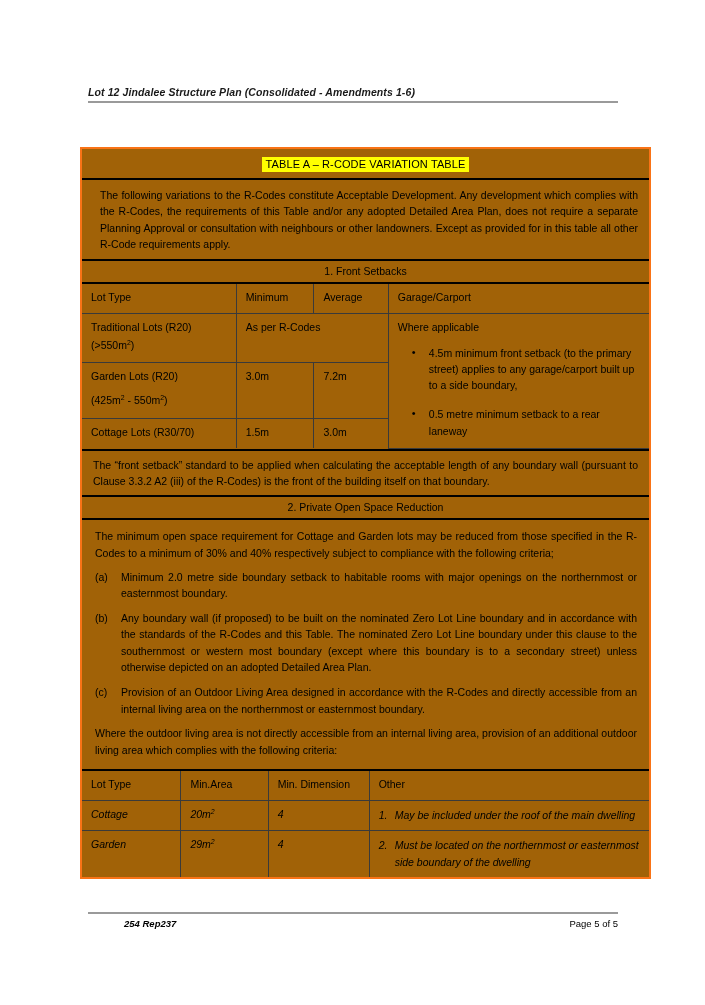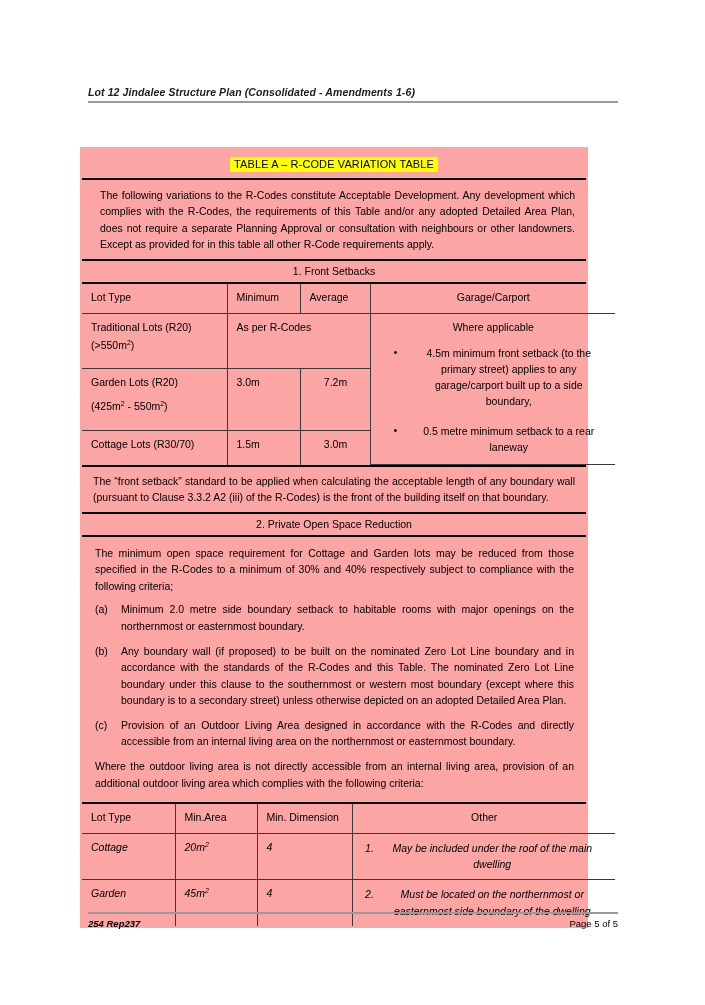--- a/index.html
+++ b/index.html
@@ -43,24 +43,24 @@
     height: 2px;
     background: #9a9a9a;
     width: 100%;
   }
 
   
   .main-table {
     position: absolute;
     left: 80px;
     top: 147px;
-    width: 508px;
-    border: 2px solid #fca5a5;
+    width: 571px;
+    border: 2px solid #f97316;
     box-sizing: border-box;
-    background: #fca5a5;
+    background: #a16207;
   }
 
   .band {
     border-bottom: 2px solid #000;
     box-sizing: border-box;
   }
   .band:last-child { border-bottom: none; }
 
   .title-band {
     padding: 5px 8px 6px 8px;
@@ -143,21 +143,21 @@
     vertical-align: top;
     font-size: 10.5px;
     font-weight: normal;
     text-align: left;
     padding: 6px 8px 7px 9px;
     line-height: 1.5;
   }
 
   
   table.grid tr td:first-child { border-left: none; }
-  table.grid tr td:last-child  { border-right: none; text-align: center; }
+  table.grid tr td:last-child  { border-right: none; }
   table.grid tr:first-child td { border-top: none; }
   table.grid tr:last-child  td { border-bottom: none; }
 
   .setback-band { border-bottom: 2px solid #000; }
   .openspace-table-band { border-bottom: none; }
 
   sup {
     font-size: 0.66em;
     vertical-align: super;
     line-height: 0;
@@ -212,20 +212,21 @@
     height: 2px;
     background: #9a9a9a;
     width: 100%;
     margin-bottom: 4px;
   }
   .doc-footer-row {
     display: flex;
     justify-content: space-between;
     align-items: baseline;
     font-size: 9.5px;
+    margin-left: 36px;
   }
   .footer-left { font-style: italic; font-weight: bold; }
   .footer-right { font-style: normal; }
 </style>
 </head>
 <body>
 
 <div class="page">
 
   <div class="doc-header">
@@ -348,21 +349,21 @@
             <td>
               <div class="other-item">
                 <span class="num">1.</span>
                 <span class="txt">May be included under the roof of the main dwelling</span>
               </div>
             </td>
           </tr>
 
           <tr>
             <td class="ital">Garden</td>
-            <td class="ital"><span>45m</span><sup>2</sup></td>
+            <td class="ital"><span>29m</span><sup>2</sup></td>
             <td class="ital">4</td>
             <td>
               <div class="other-item">
                 <span class="num">2.</span>
                 <span class="txt">Must be located on the northernmost or easternmost side boundary of the dwelling</span>
               </div>
             </td>
           </tr>
         </tbody>
       </table>

